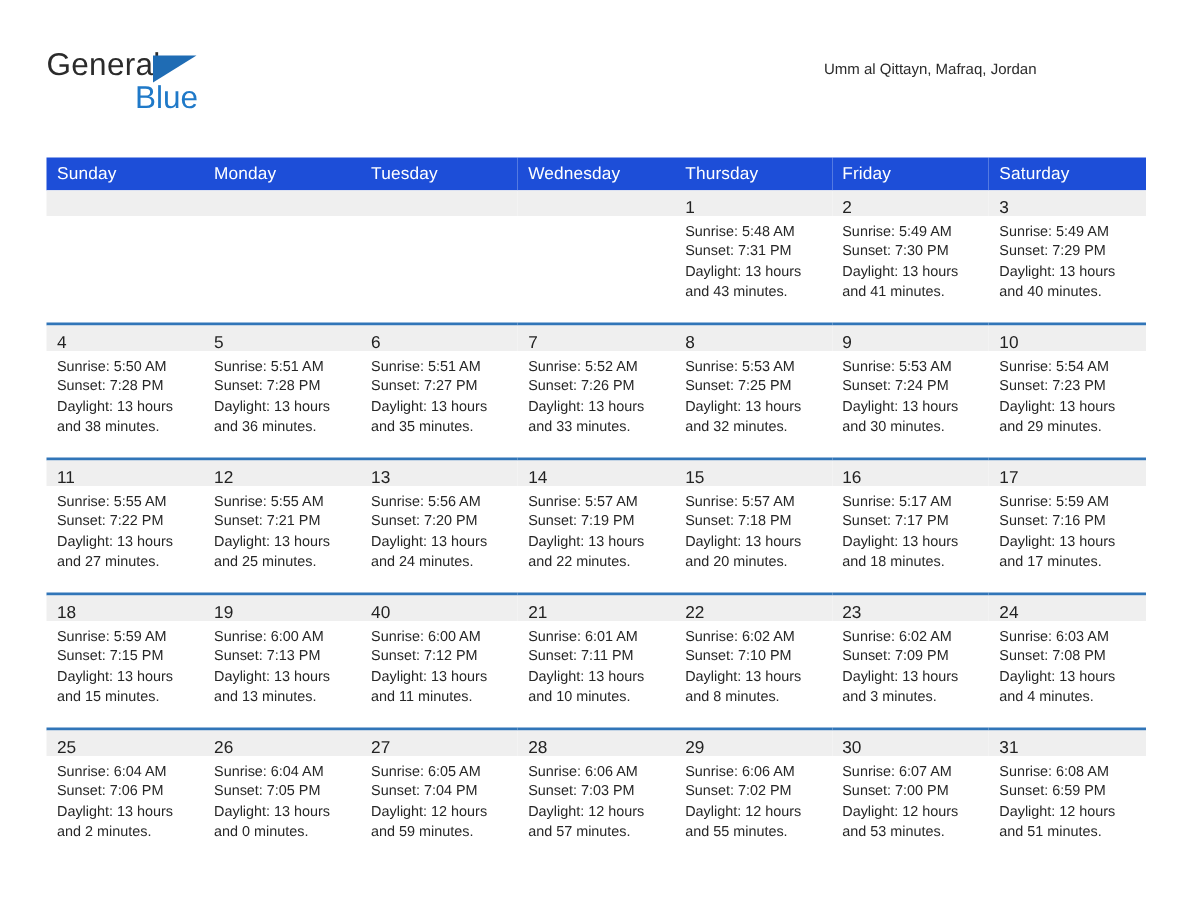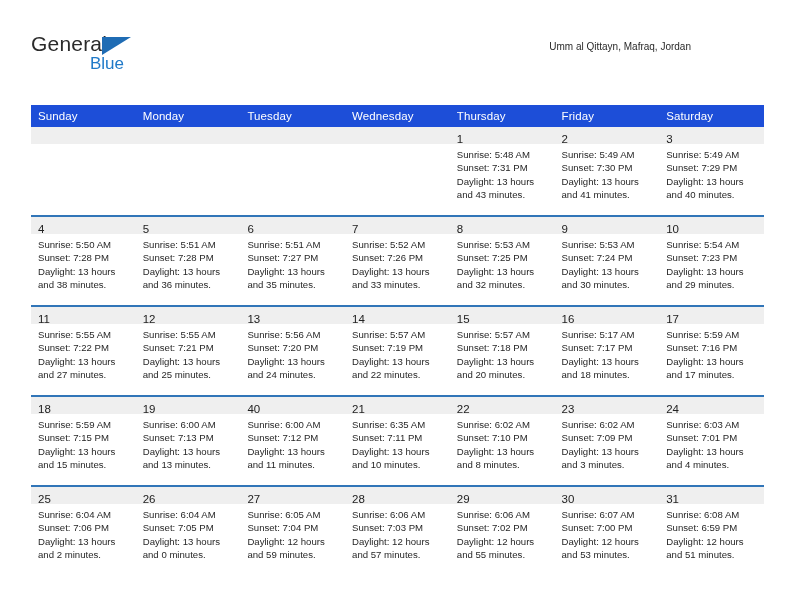--- a/index.html
+++ b/index.html
@@ -52,21 +52,21 @@
     top: 5px;
     width: 0;
     height: 0;
     border-left: 29px solid #1f6cb4;
     border-bottom: 18px solid transparent;
   }
   .logo-blue {
     position: absolute;
     left: 59px;
     top: 22px;
-    font-size: 17px;
+    font-size: 21px;
     color: #1f79c8;
     font-family: "Liberation Sans", sans-serif;
   }
   .title-block {
     position: absolute;
     right: 0;
     top: 0;
     text-align: right;
   }
   .cal-title {
@@ -422,21 +422,21 @@
                 <div class="cell-line">Sunset: 7:12 PM</div>
                 <div class="cell-line">Daylight: 13 hours</div>
                 <div class="cell-line">and 11 minutes.</div>
               </div>
             </div>
           </td>
           <td>
             <div class="cell-inner">
               <div class="daynum-band"><span class="daynum">21</span></div>
               <div class="cell-body">
-                <div class="cell-line">Sunrise: 6:35 AM</div>
+                <div class="cell-line">Sunrise: 6:01 AM</div>
                 <div class="cell-line">Sunset: 7:11 PM</div>
                 <div class="cell-line">Daylight: 13 hours</div>
                 <div class="cell-line">and 10 minutes.</div>
               </div>
             </div>
           </td>
           <td>
             <div class="cell-inner">
               <div class="daynum-band"><span class="daynum">22</span></div>
               <div class="cell-body">
@@ -456,21 +456,21 @@
                 <div class="cell-line">Daylight: 13 hours</div>
                 <div class="cell-line">and 3 minutes.</div>
               </div>
             </div>
           </td>
           <td>
             <div class="cell-inner">
               <div class="daynum-band"><span class="daynum">24</span></div>
               <div class="cell-body">
                 <div class="cell-line">Sunrise: 6:03 AM</div>
-                <div class="cell-line">Sunset: 7:01 PM</div>
+                <div class="cell-line">Sunset: 7:08 PM</div>
                 <div class="cell-line">Daylight: 13 hours</div>
                 <div class="cell-line">and 4 minutes.</div>
               </div>
             </div>
           </td>
         </tr>
         <tr>
           <td>
             <div class="cell-inner">
               <div class="daynum-band"><span class="daynum">25</span></div>

